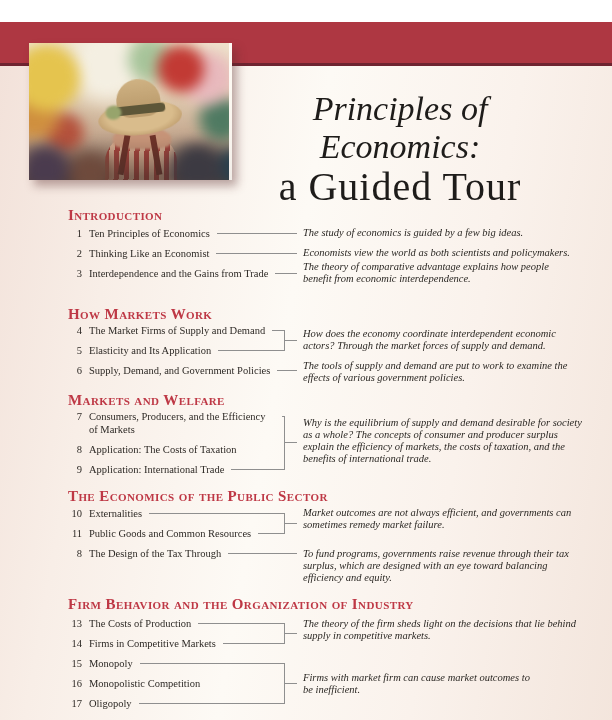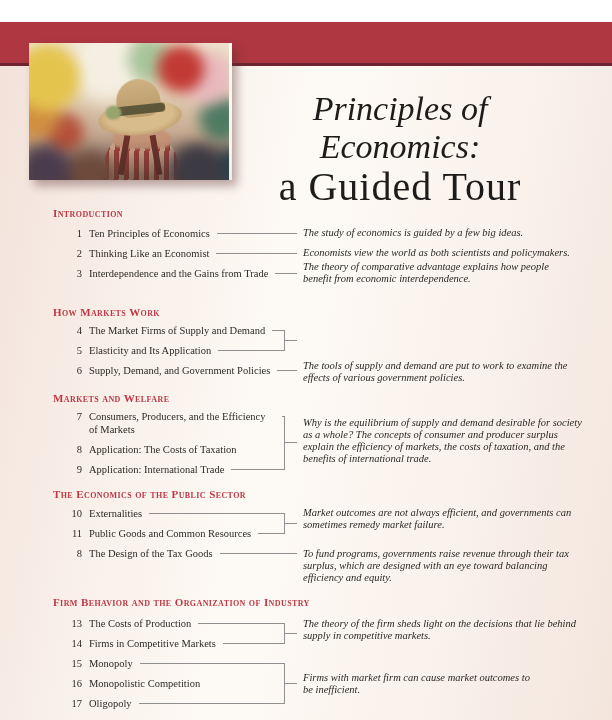--- a/index.html
+++ b/index.html
@@ -45,21 +45,21 @@
     background:radial-gradient(ellipse at 50% 40%,#d9bc8c 0 55%,#c2a172 75%,#a88a5f 100%);filter:blur(.6px);}
   .hat .crown{position:absolute;left:20px;top:0;width:44px;height:38px;border-radius:22px 22px 14px 14px;
     background:linear-gradient(180deg,#cfb283 0%,#bd9e6f 70%);filter:blur(.5px);}
   .hat .hatband{position:absolute;left:18px;top:26px;width:50px;height:9px;border-radius:4px;background:#5d5638;filter:blur(.6px);}
   .hat .flower{position:absolute;left:8px;top:24px;width:16px;height:14px;border-radius:50%;background:#97a46c;filter:blur(1px);}
   
   .titles{position:absolute;left:240px;top:68px;width:320px;text-align:center;color:#1e1c1a;}
   .t1{font-style:italic;font-size:34px;line-height:38px;}
   .t2{font-size:40px;line-height:42px;letter-spacing:1px;}
   
-  .sec{position:absolute;left:53px;font-size:11px;font-weight:bold;font-variant:small-caps;
+  .sec{position:absolute;left:68px;font-size:15px;font-weight:bold;font-variant:small-caps;
        letter-spacing:.4px;color:#BE3845;white-space:nowrap;}
   .row{position:absolute;left:60px;height:14px;display:flex;align-items:center;}
   .row.single{width:237px;}
   .row.brk{width:225px;}
   .num{width:22px;text-align:right;font-size:10.5px;flex:0 0 22px;}
   .ttl{margin-left:7px;font-size:10.5px;white-space:nowrap;}
   .leader{flex:1;height:1px;background:#8F8F8F;margin-left:7px;}
   .row.two{height:26px;align-items:stretch;}
   .row.two .num{align-self:flex-start;line-height:13px;}
   .row.two .ttl{white-space:normal;width:186px;line-height:13px;flex:0 0 186px;}
@@ -160,21 +160,21 @@
   </div>
   <div class="row brk" style="top:504px">
     <span class="num">11</span>
     <span class="ttl">Public Goods and Common Resources</span>
     <span class="leader"></span>
   </div>
   <div class="vline" style="top:491px;height:21px"></div>
   <div class="stub" style="top:501px"></div>
   <div class="row single" style="top:524px">
     <span class="num">8</span>
-    <span class="ttl">The Design of the Tax Goods</span>
+    <span class="ttl">The Design of the Tax Through</span>
     <span class="leader"></span>
   </div>
 
   <div class="sec" style="top:574px">Firm Behavior and the Organization of Industry</div>
   <div class="row brk" style="top:594px">
     <span class="num">13</span>
     <span class="ttl">The Costs of Production</span>
     <span class="leader"></span>
   </div>
   <div class="row brk" style="top:614px">
@@ -197,20 +197,21 @@
     <span class="num">17</span>
     <span class="ttl">Oligopoly</span>
     <span class="leader"></span>
   </div>
   <div class="vline" style="top:641px;height:41px"></div>
   <div class="stub" style="top:661px"></div>
 
   <div class="note nw" style="top:205px">The study of economics is guided by a few big ideas.</div>
   <div class="note" style="top:239px;width:272px">The theory of comparative advantage explains how people benefit from economic interdependence.</div>
   <div class="note nw" style="top:225px">Economists view the world as both scientists and policymakers.</div>
+  <div class="note" style="top:306px;width:282px">How does the economy coordinate interdependent economic actors? Through the market forces of supply and demand.</div>
   <div class="note" style="top:338px;width:280px">The tools of supply and demand are put to work to examine the effects of various government policies.</div>
   <div class="note" style="top:395px;width:288px">Why is the equilibrium of supply and demand desirable for society as a whole? The concepts of consumer and producer surplus explain the efficiency of markets, the costs of taxation, and the benefits of international trade.</div>
   <div class="note" style="top:485px;width:278px">Market outcomes are not always efficient, and governments can sometimes remedy market failure.</div>
   <div class="note" style="top:526px;width:286px">To fund programs, governments raise revenue through their tax surplus, which are designed with an eye toward balancing efficiency and equity.</div>
   <div class="note" style="top:596px;width:282px">The theory of the firm sheds light on the decisions that lie behind supply in competitive markets.</div>
   <div class="note" style="top:650px;width:238px">Firms with market firm can cause market outcomes to be inefficient.</div>
 
 </div>
 
 </body></html>

